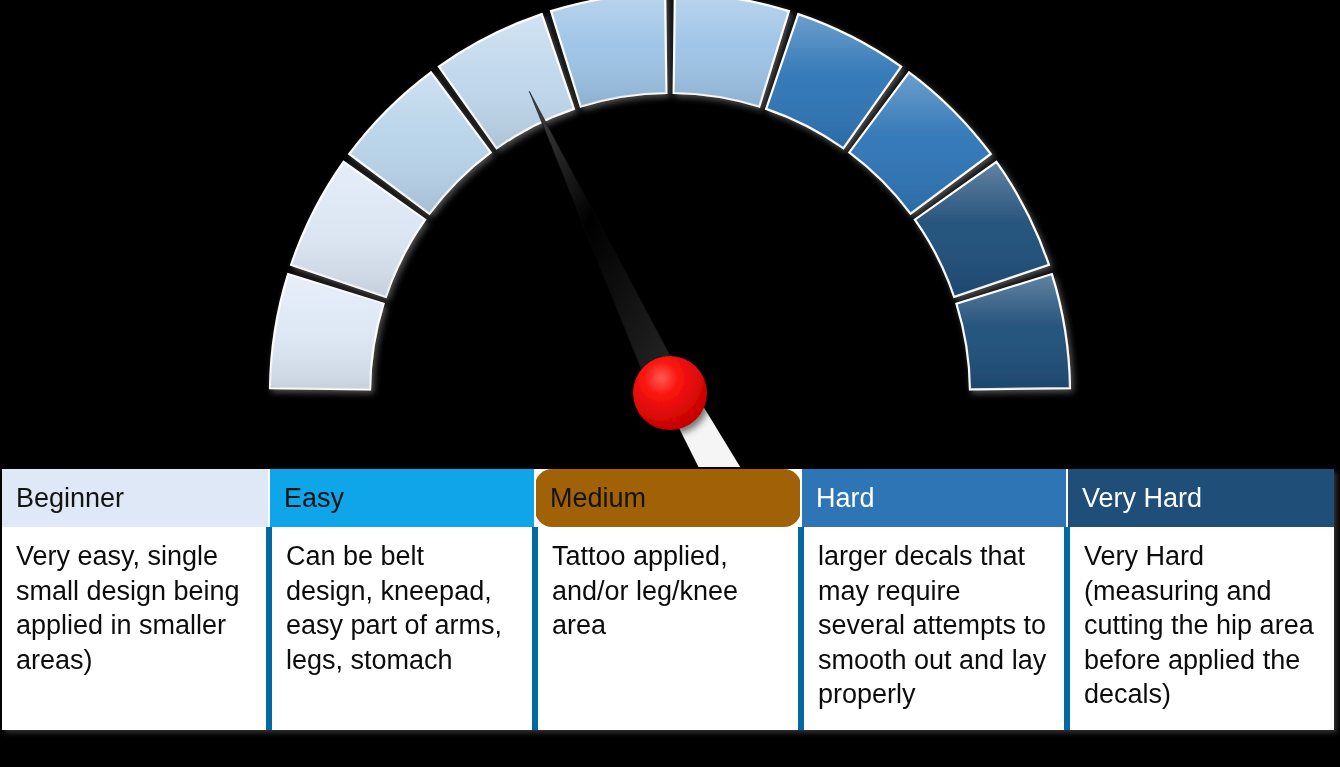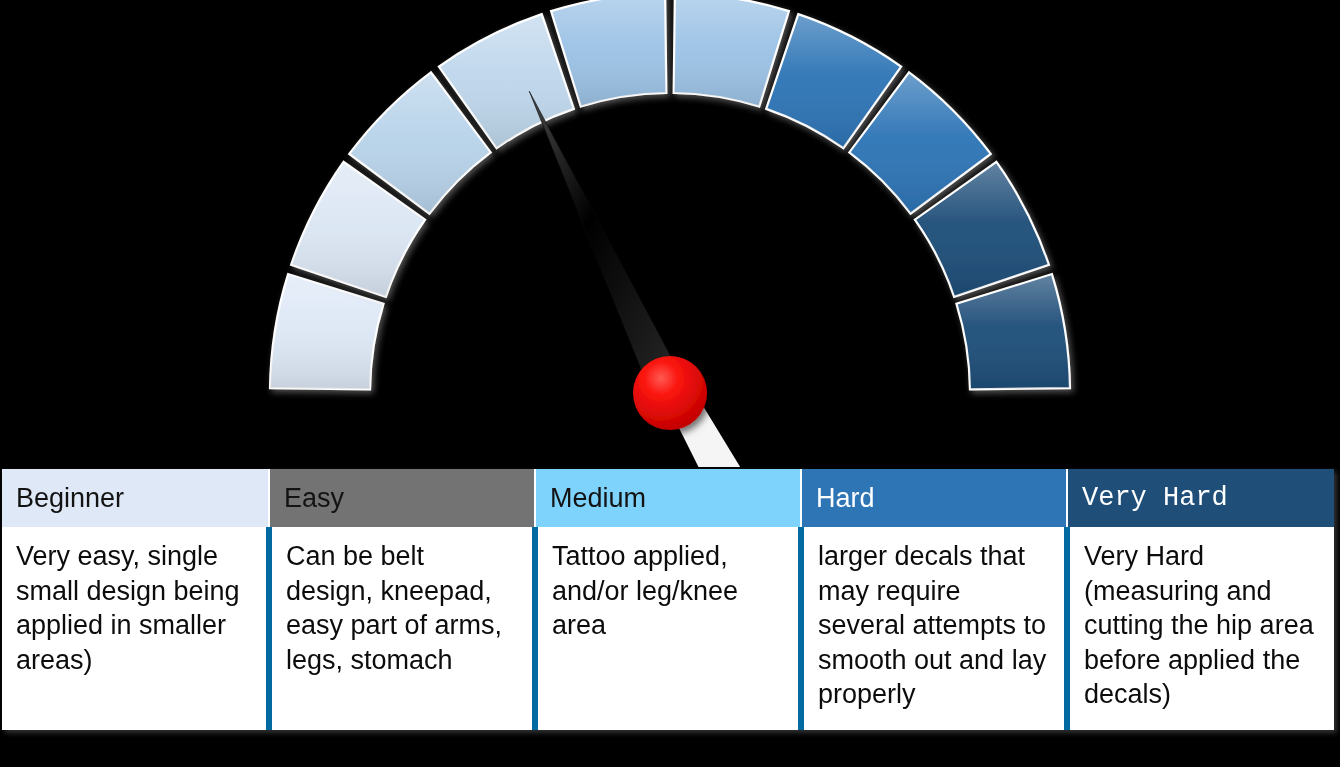--- a/index.html
+++ b/index.html
@@ -66,21 +66,21 @@
     height: 58px;
     padding: 0 12px 0 14px;
     text-align: left;
     vertical-align: middle;
     font-size: 27px;
     font-weight: normal;
     letter-spacing: 0px;
     border-right: 2px solid #ffffff;
     white-space: nowrap;
   }
-  table.matrix th:last-child { border-right: none; font-family: Liberation Mono, monospace; }
+  table.matrix th:last-child { border-right: none; }
 
   table.matrix td {
     padding: 12px 14px 18px 14px;
     vertical-align: top;
     font-size: 27px;
     line-height: 1.28;
     color: #0c0c0c;
     background: #ffffff;
     border-right: 6px solid #0369a1;
   }
@@ -186,22 +186,22 @@
       <colgroup>
         <col class="c1">
           <col class="c2">
           <col class="c3">
           <col class="c4">
           <col class="c5">
       </colgroup>
       <thead>
         <tr>
           <th class="hdr-light" style="background: rgb(222, 232, 246); color: rgb(19, 19, 19);">Beginner</th>
-          <th class="hdr-light" style="background: #737373; color: rgb(19, 19, 19); margin-left: 24px;">Easy</th>
-          <th class="hdr-light" style="background: #7dd3fc; color: rgb(19, 19, 19);">Medium</th>
+          <th class="hdr-light" style="background: #0ea5e9; color: rgb(19, 19, 19); margin-left: 24px;">Easy</th>
+          <th class="hdr-light" style="background: #a16207; color: rgb(19, 19, 19); border-radius: 17px;">Medium</th>
           <th class="hdr-dark" style="background: rgb(46, 117, 182); color: rgb(255, 255, 255); margin-top: 28px;">Hard</th>
           <th class="hdr-dark" style="background: rgb(31, 78, 121); color: rgb(255, 255, 255);">Very Hard</th>
         </tr>
       </thead>
       <tbody>
         <tr>
           <td>Very easy, single small design being applied in smaller areas)</td>
           <td>Can be belt design, kneepad, easy part of arms, legs, stomach</td>
           <td>Tattoo applied, and/or leg/knee area</td>
           <td>larger decals that may require several attempts to smooth out and lay properly</td>

